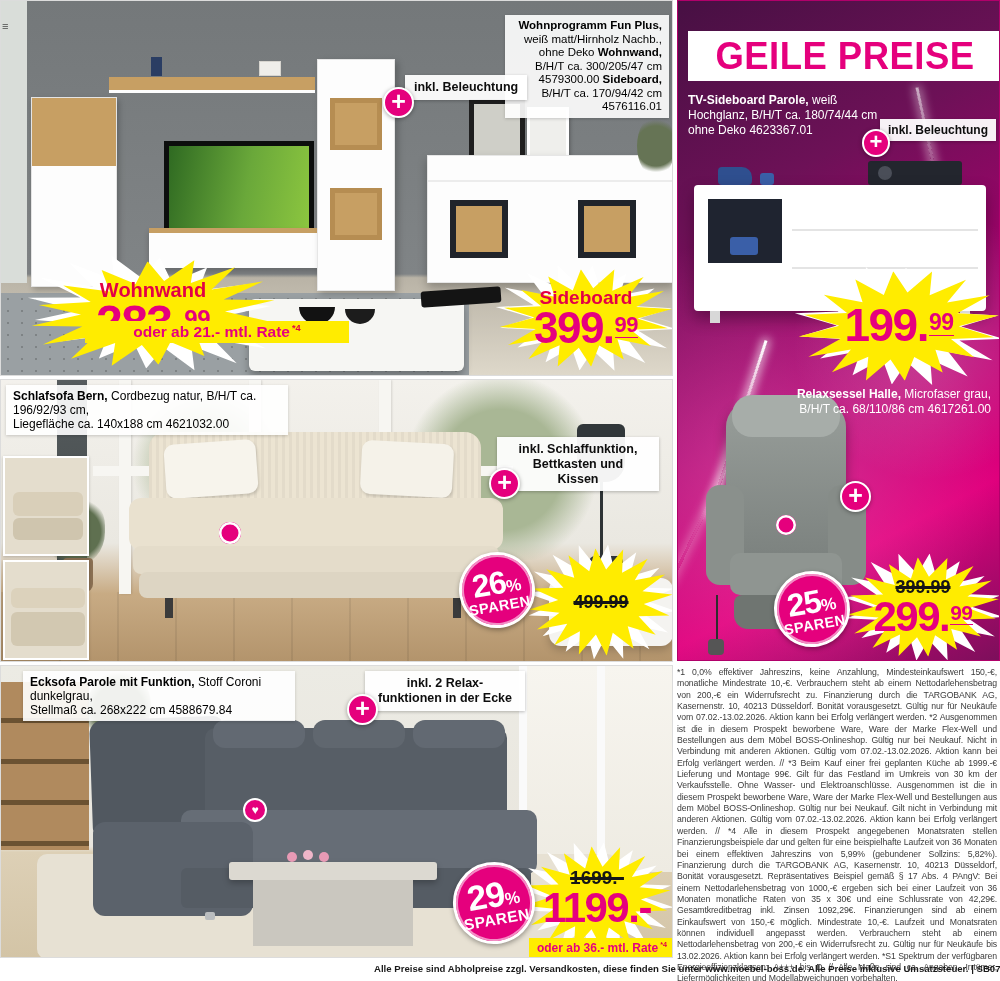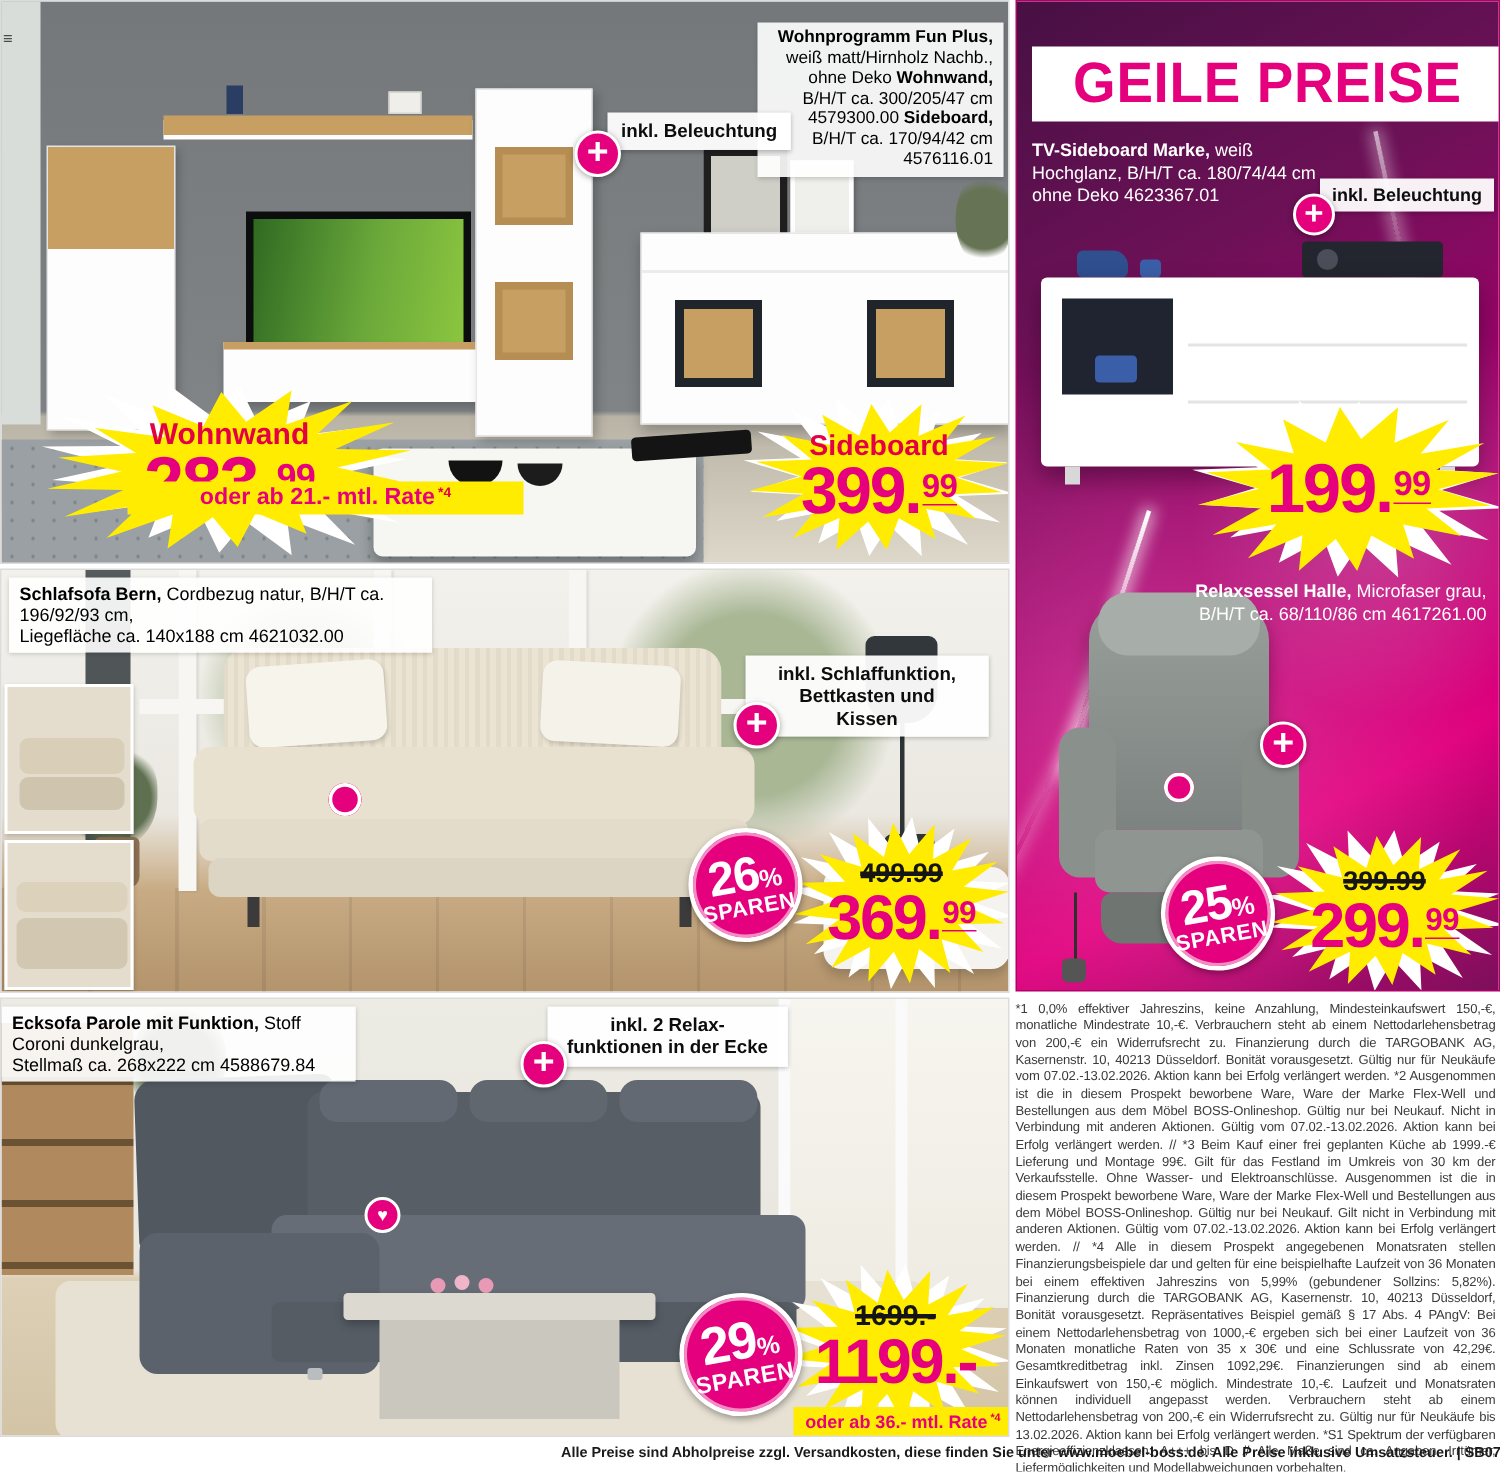--- a/index.html
+++ b/index.html
@@ -118,21 +118,21 @@
 <div id="pg" class="panel" style="border-color:#b1006a">
   <div class="bolt" style="left:58px;top:335px;height:185px;transform:rotate(18deg)"></div>
   <div class="bolt" style="left:252px;top:85px;height:140px;transform:rotate(-12deg);opacity:.65"></div>
   <div class="bolt" style="left:26px;top:430px;height:160px;transform:rotate(26deg);opacity:.45"></div>
 
   <div id="banner">
       <span>GEILE PREISE</span>
     </div>
 
   <div class="wtext" style="left:10px;top:92px;width:210px">
-    <div><b>TV-Sideboard Marke,</b><span> weiß</span></div>
+    <div><b>TV-Sideboard Parole,</b><span> weiß</span></div>
     <div>Hochglanz, B/H/T ca. 180/74/44 cm</div>
     <div>ohne Deko 4623367.01</div>
   </div>
   <div class="badge" style="left:202px;top:118px;font-size:12px;padding:4px 8px">inkl. Beleuchtung</div>
   <div class="plus" style="left:184px;top:128px;width:28px;height:28px;font-size:22px;line-height:22px">+</div>
 
   <div class="abs" style="left:10px;top:146px;width:304px;height:192px">
     <div class="abs" style="left:30px;top:20px;width:34px;height:18px;background:#2f4f8f;border-radius:4px 10px 4px 4px"></div>
     <div class="abs" style="left:72px;top:26px;width:14px;height:12px;background:#3a5fa8;border-radius:3px"></div>
     <div class="abs" style="left:180px;top:14px;width:94px;height:24px;background:#23262e;border-radius:3px">
@@ -239,21 +239,20 @@
 
   <div class="save" style="left:458px;top:172px">
     <div class="save-pct"><span>26</span><span class="pcts">%</span></div>
     <div class="save-lbl">SPAREN</div>
   </div>
   <div class="star" style="left:524px;top:164px;width:152px;height:116px">
     <div class="burst b-out"></div>
     <div class="burst b-in"></div>
     <div class="star-c">
       <span class="old">499.99</span>
-      <div class="price-row" style="font-size:42px"><span>369.</span><span class="price-sup">99</span></div>
     </div>
   </div>
 </div>
 
 <div id="p3" class="panel">
   <div class="abs" style="left:518px;top:0;width:155px;height:206px;background:linear-gradient(#f7f5ef,#eeebe2);border-left:8px solid #fafafa">
     <div class="abs" style="left:70px;top:0;width:8px;height:206px;background:#fafafa"></div>
   </div>
   <div class="abs" style="left:0;top:16px;width:88px;height:168px;background:repeating-linear-gradient(180deg,#b08a5e 0 36px,#6b5232 36px 41px)"></div>
   <div class="abs" style="left:86px;top:4px;width:64px;height:78px;background:radial-gradient(circle,#667655 50%,transparent 74%);border-radius:50% 45% 55% 45%"></div>
@@ -275,21 +274,21 @@
 
   <div class="abs" style="left:228px;top:196px;width:208px;height:92px">
     <div class="abs" style="left:0;top:0;width:208px;height:18px;background:#dcd9d1;border-radius:3px;box-shadow:0 3px 6px rgba(0,0,0,.25)"></div>
     <div class="abs" style="left:24px;top:18px;width:160px;height:66px;background:#cac7bf"></div>
     <div class="abs" style="left:58px;top:-10px;width:10px;height:10px;border-radius:50%;background:#e89ab5"></div>
     <div class="abs" style="left:74px;top:-12px;width:10px;height:10px;border-radius:50%;background:#efb6c9"></div>
     <div class="abs" style="left:90px;top:-10px;width:10px;height:10px;border-radius:50%;background:#e89ab5"></div>
   </div>
 
 
-  <div class="info" style="left:0;top:5px;width:236px;font-size:12px">
+  <div class="info" style="left:22px;top:5px;width:272px;font-size:12px">
     <b>Ecksofa Parole mit Funktion,</b><span> Stoff Coroni dunkelgrau,</span>
     <div>Stellmaß ca. 268x222 cm 4588679.84</div>
   </div>
   <div class="badge" style="left:364px;top:5px;width:160px">inkl. 2 Relax-
 funktionen in der Ecke</div>
   <div class="plus" style="left:346px;top:28px">+</div>
 
   <div class="save" style="left:452px;top:196px;width:82px;height:82px">
     <div class="save-pct" style="font-size:35px"><span>29</span><span class="pcts">%</span></div>
     <div class="save-lbl" style="font-size:15.5px">SPAREN</div>

